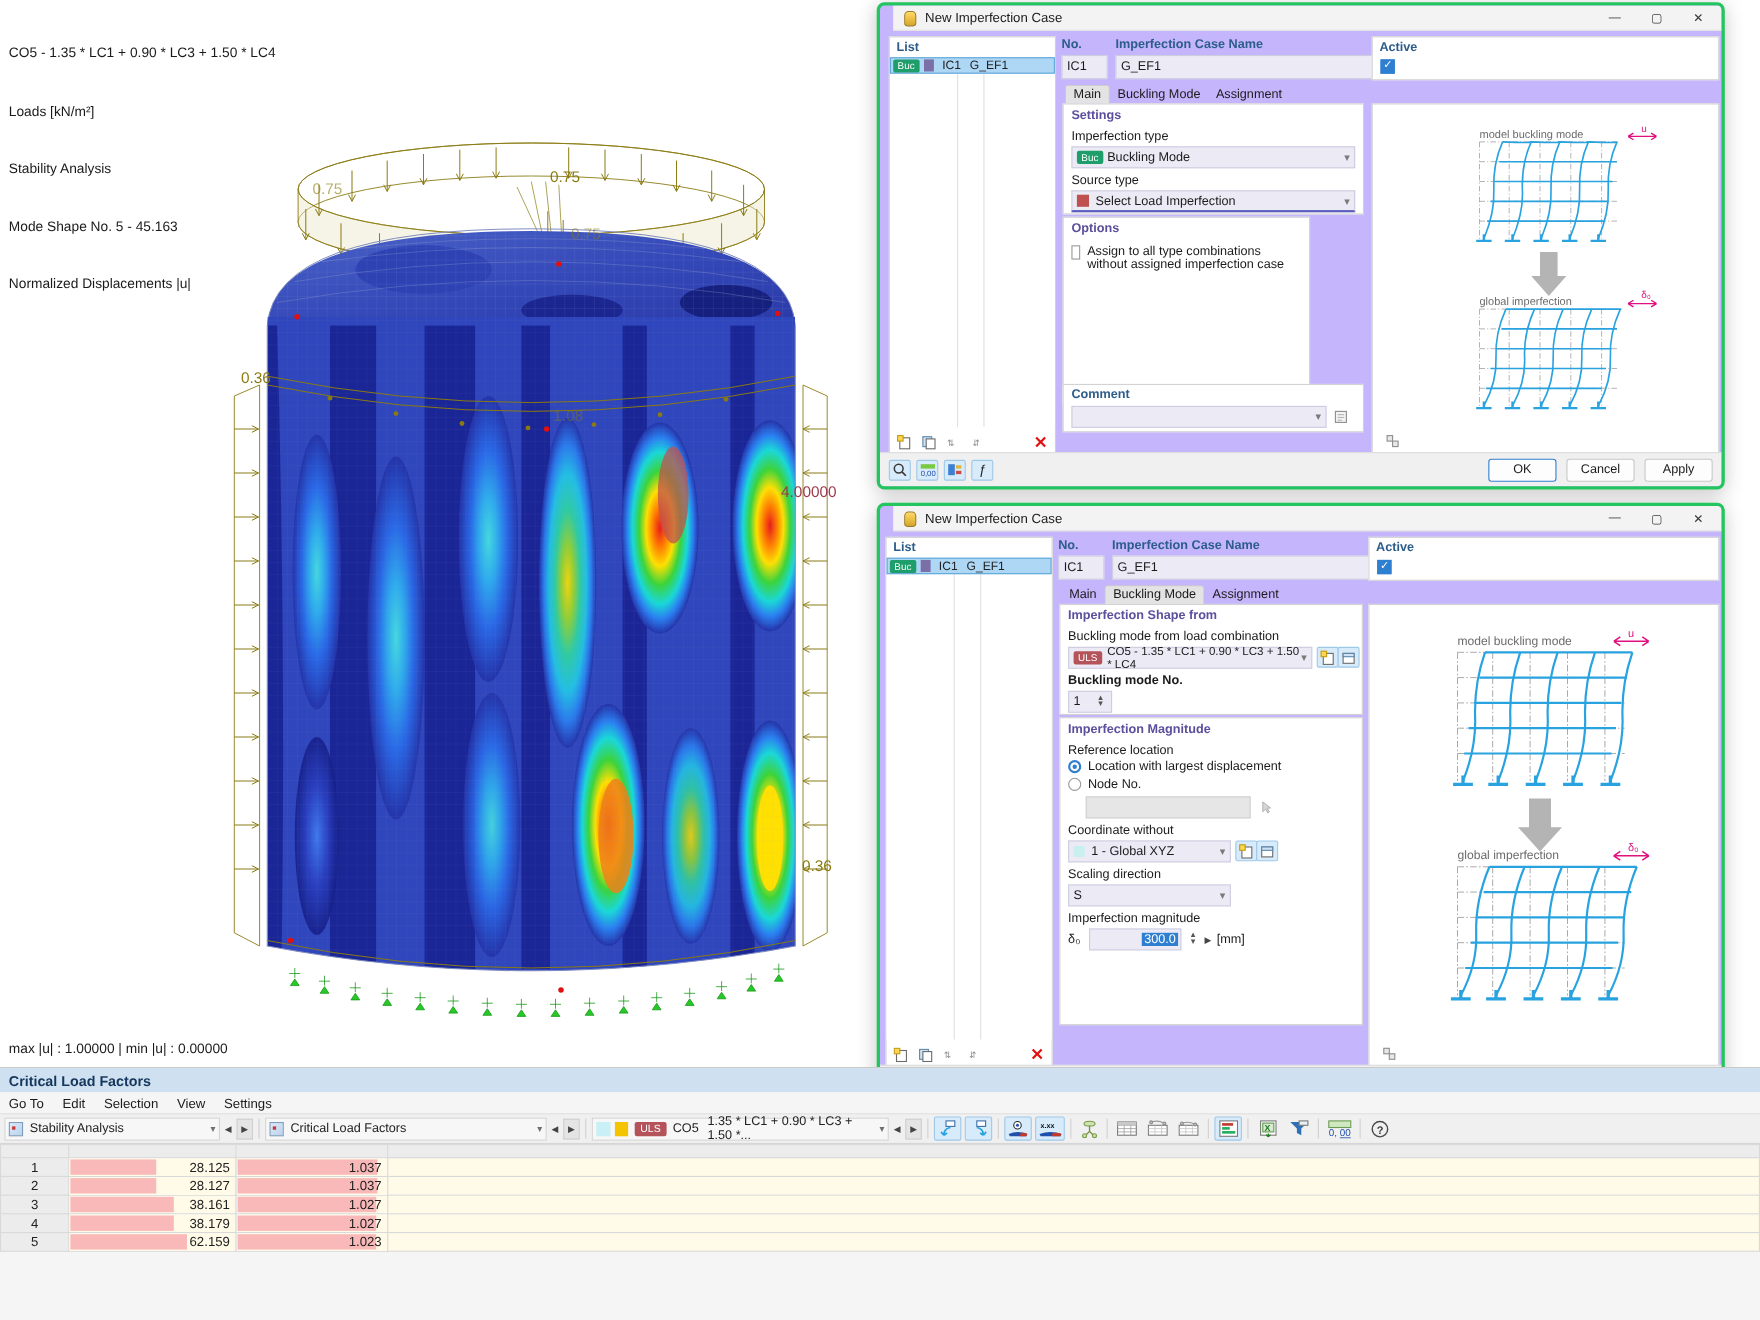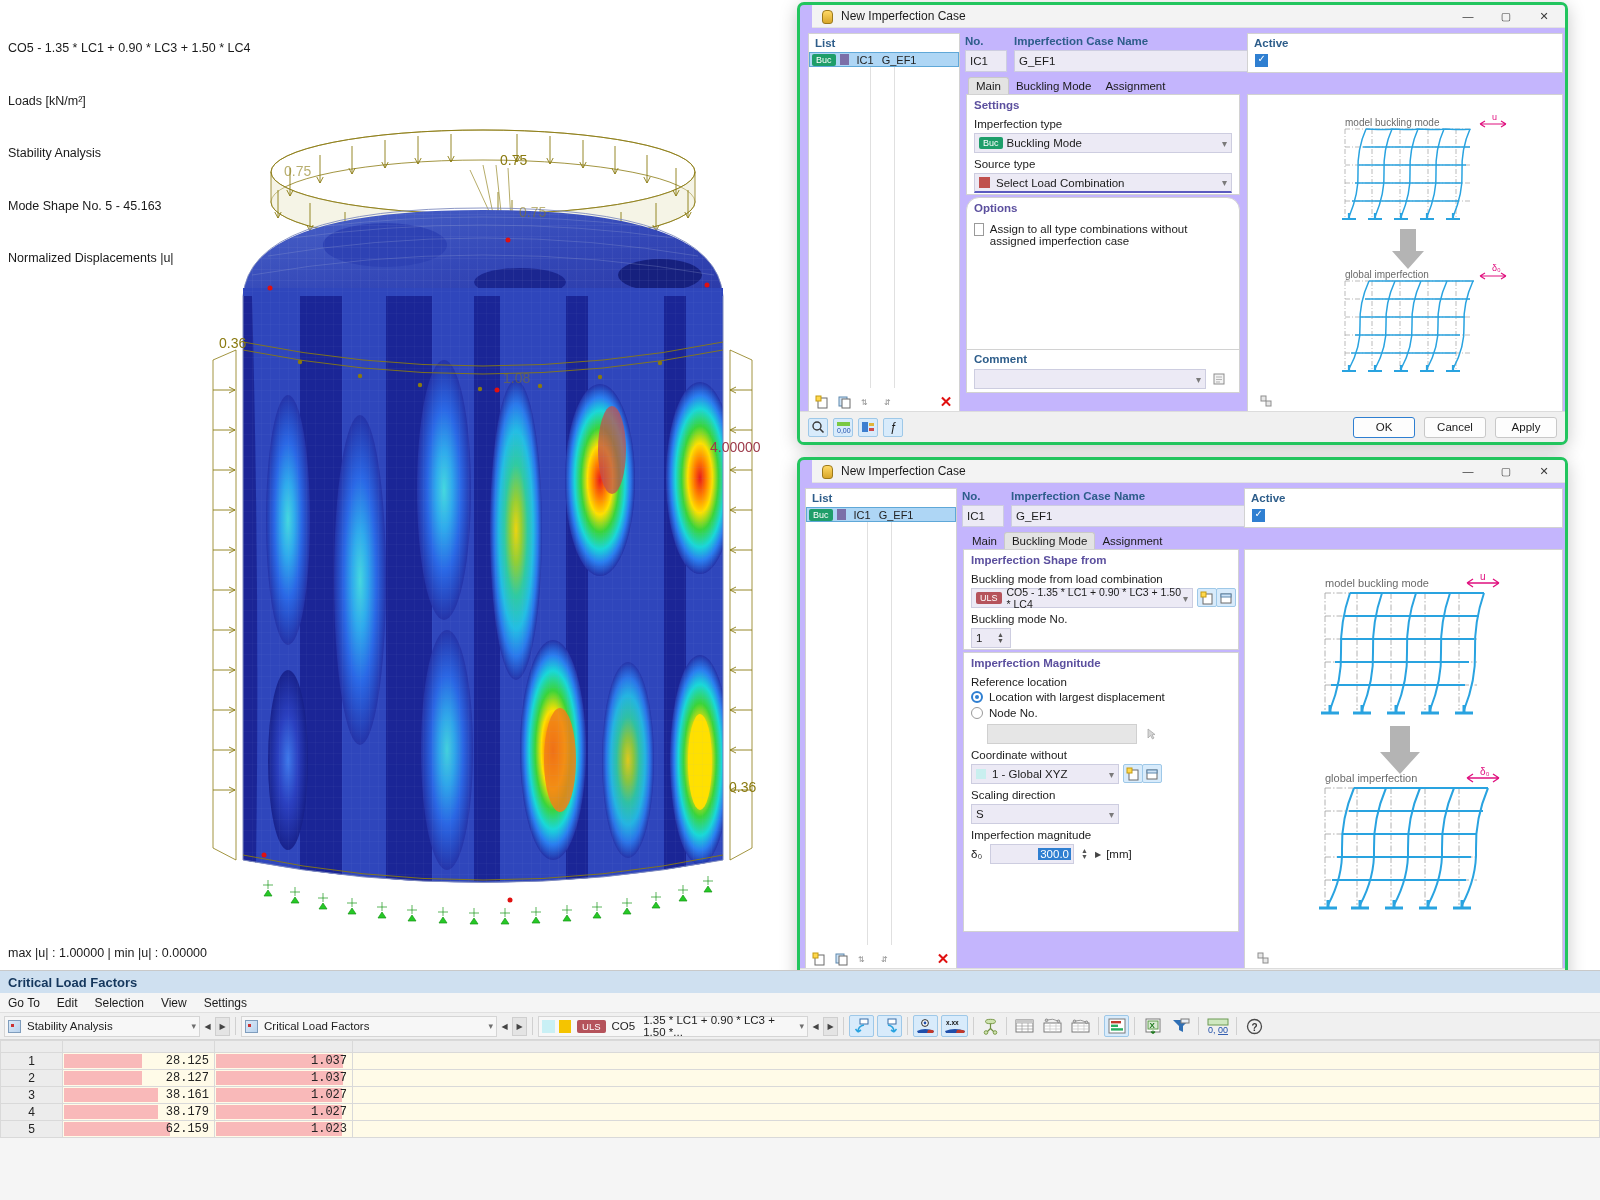--- a/index.html
+++ b/index.html
@@ -110,21 +110,21 @@
   .mini-ico { width:13px; height:13px; background:linear-gradient(135deg,#dce9f7,#b9d3ee); border:1px solid #7f9dbd; position:relative; }
   .mini-ico:after { content:""; position:absolute; left:2px; top:3px; width:3px; height:3px; background:#c33; }
   .nav-btn { width:15px; height:19px; display:flex; align-items:center; justify-content:center; font-size:8px; color:#444; }
   .nav-btn.boxed { background:#e4e4e4; border:1px solid #cfcfcf; }
 
   table.grid { border-collapse:collapse; width:1600px; table-layout:fixed; font-size:12px; }
   table.grid th, table.grid td { border:1px solid #d9d9d9; }
   table.grid thead td.sp { height:12px; background:#ececec; }
   table.grid th { background:#ececec; font-weight:normal; color:#1b1b1b; height:30px; padding:1px 3px; line-height:14px; }
   table.grid td.mode { background:#ececec; text-align:center; height:16px; }
-  table.grid td.val { background:#fffbe8; text-align:right; padding-right:5px; position:relative; height:16px;font-family:Liberation Mono, monospace; }
+  table.grid td.val { background:#fffbe8; text-align:right; padding-right:5px; position:relative; height:16px; }
   .bar { position:absolute; left:1px; top:1px; bottom:1px; background:#f9b9b9; }
   .val span { position:relative; z-index:2; }
 
   .vline { width:1px; height:18px; background:#d0d0d0; margin:0 5px; }
 </style>
 </head>
 <body>
 
 <div id="viewport">
 
@@ -443,26 +443,26 @@
     <div class="grp-title" style="padding:4px 0 0 7px;">Settings</div>
     <div class="sub-label" style="position:absolute;left:7px;top:23px;">Imperfection type</div>
     <div class="fld" style="position:absolute;left:7px;top:38px;right:7px;">
       <span class="tag-buc">Buc</span>
       <span>Buckling Mode</span>
       <span class="cv chev">▾</span>
     </div>
     <div class="sub-label" style="position:absolute;left:7px;top:63px;">Source type</div>
     <div class="fld underline" style="position:absolute;left:7px;top:78px;right:7px;">
       <span style="width:11px;height:11px;background:#c0504d;display:inline-block;margin-right:6px;"></span>
-      <span>Select Load Combination</span>
+      <span>Select Load Imperfection</span>
       <span class="cv chev">▾</span>
     </div>
   </div>
 
-  <div class="grp" style="position:absolute;left:166px;top:192px;width:274px;height:172px;border-radius:13px;">
+  <div class="grp" style="position:absolute;left:166px;top:192px;width:225px;height:172px;">
     <div class="grp-title" style="padding:4px 0 0 7px;">Options</div>
     <div style="position:absolute;left:7px;top:25px;right:6px;display:flex;align-items:flex-start;gap:6px;">
       <span class="chkbox"></span>
       <span class="sub-label" style="line-height:12px;">Assign to all type combinations without assigned imperfection case</span>
     </div>
   </div>
 
   <div class="grp" style="position:absolute;left:166px;top:344px;width:274px;height:44px;">
     <div class="fld-label" style="padding:3px 0 0 7px;color:#2d5d8a;">Comment</div>
     <div class="fld" style="position:absolute;left:7px;top:19px;width:232px;">
@@ -666,21 +666,21 @@
           <rect x="3" y="3" width="9" height="10" fill="#fff" stroke="#6b6b6b"></rect>
           <rect x="1" y="1" width="5" height="5" fill="#ffd84d" stroke="#c49a10"></rect>
         </svg>
     </span>
     <span class="tb-ico sel" style="position:absolute;left:252px;top:38px;">
       <svg width="14" height="14" viewBox="0 0 14 14">
           <rect x="2" y="3" width="10" height="9" fill="#fff" stroke="#6b6b6b"></rect>
           <rect x="2" y="3" width="10" height="3" fill="#cfe3f5" stroke="#5c87ad"></rect>
         </svg>
     </span>
-    <div class="sub-label" style="position:absolute;left:7px;top:63px;">Buckling mode No.</div>
+    <div class="sub-label" style="position:absolute;left:7px;top:63px;font-weight:bold;">Buckling mode No.</div>
     <div class="fld" style="position:absolute;left:7px;top:78px;width:40px;">
       <span>1</span>
       <span class="spin" style="margin-left:auto;">▲<br>▼</span>
     </div>
   </div>
 
   <div class="grp" style="position:absolute;left:163px;top:192px;width:276px;height:280px;">
     <div class="grp-title" style="padding:4px 0 0 7px;">Imperfection Magnitude</div>
 
     <div class="sub-label" style="position:absolute;left:7px;top:23px;">Reference location</div>

